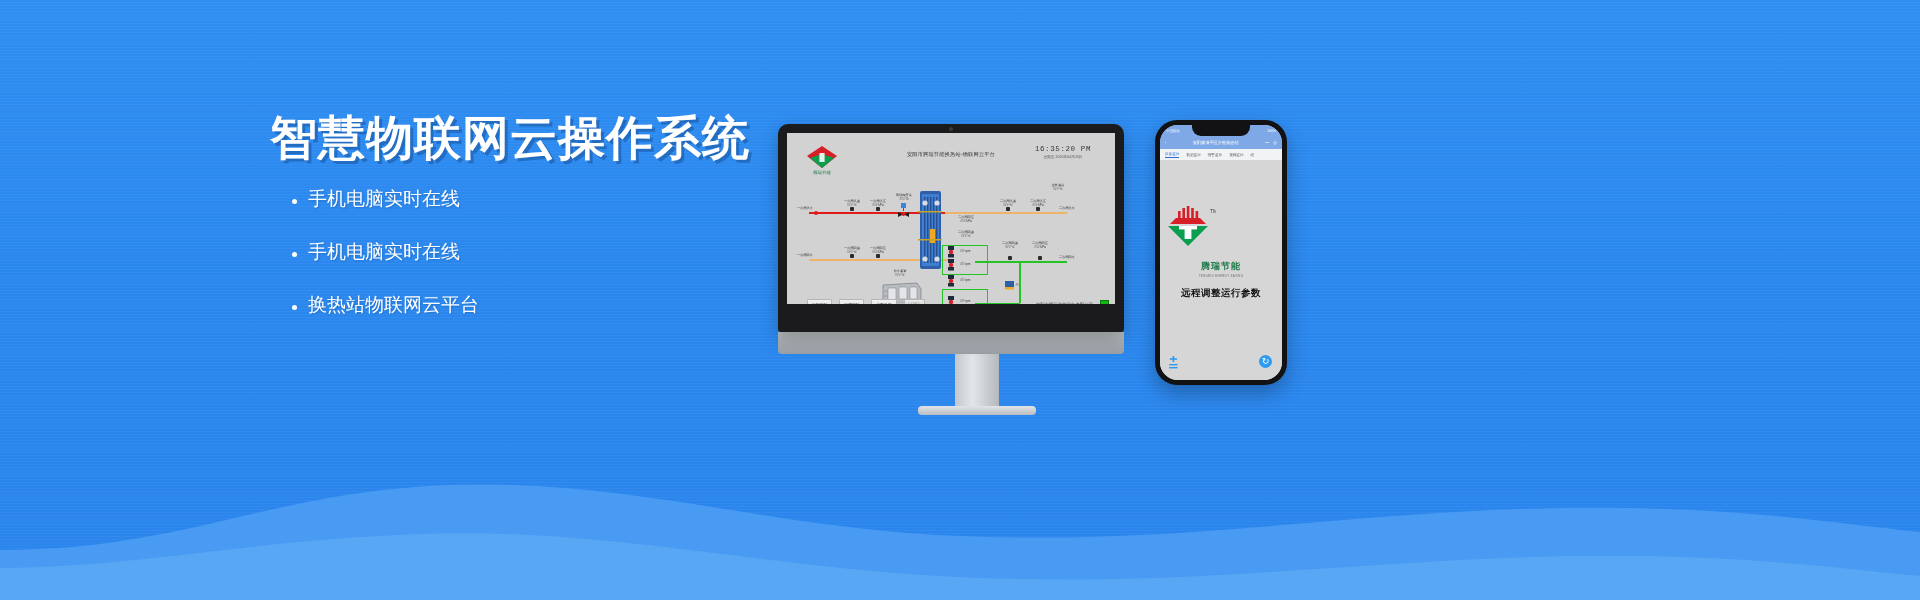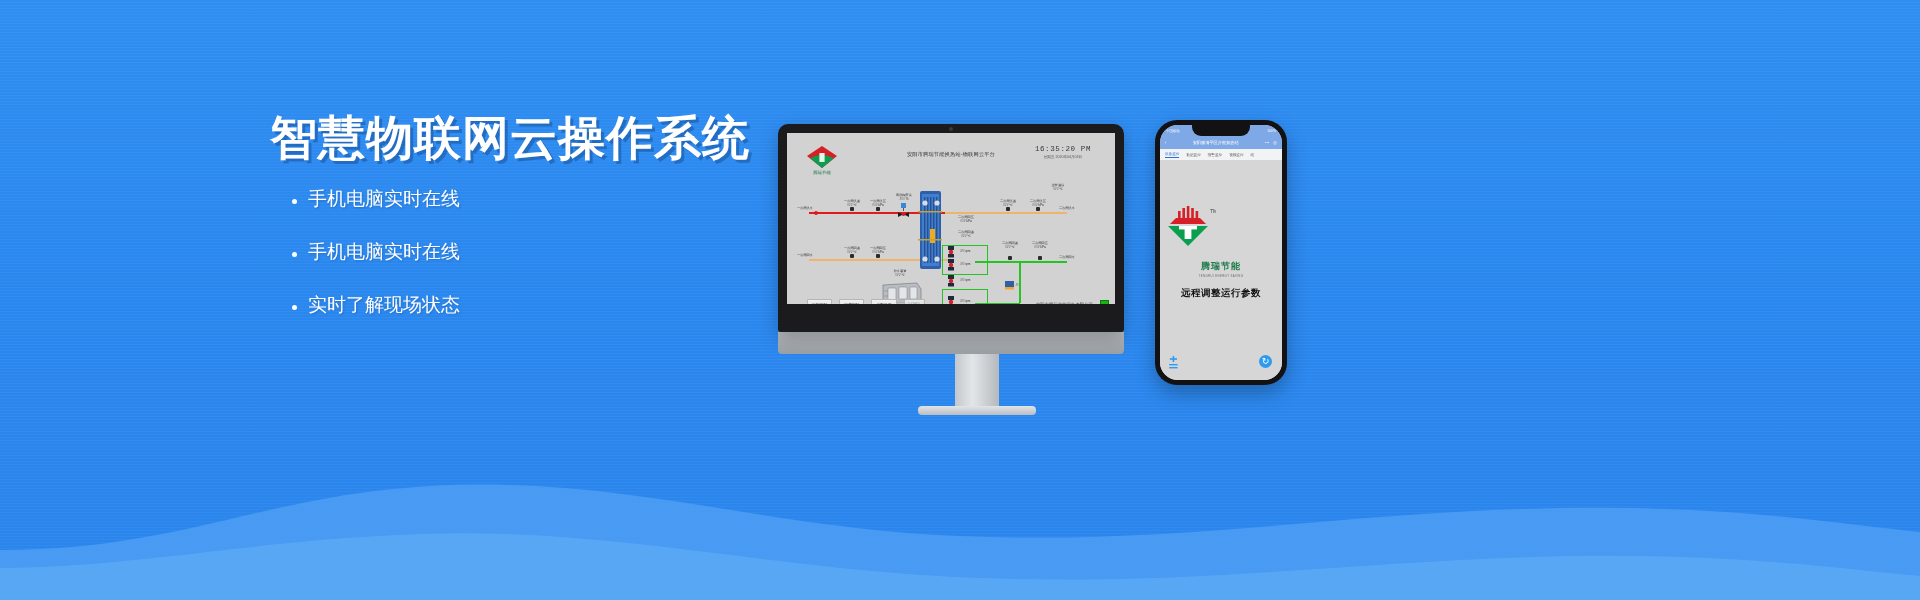--- a/index.html
+++ b/index.html
@@ -159,21 +159,21 @@
   <svg class="wave" width="1920" height="170" viewBox="0 0 1920 170" preserveAspectRatio="none">
     <path d="M0,138 C150,136 250,110 420,104 C610,97 770,140 980,148 C1200,156 1360,130 1570,126 C1740,123 1850,140 1920,146 L1920,170 L0,170 Z" fill="#5aa8f5" opacity="0.9"></path>
   </svg>
 
   <div id="copy">
     <div id="headline"><span class="strong">智慧物联网云</span><span>操作系统</span></div>
 
     <ul id="bullets">
       <li>手机电脑实时在线</li>
       <li>手机电脑实时在线</li>
-      <li>实时了解现场状态</li>
+      <li>换热站物联网云平台</li>
     </ul>
   </div>
 
   <div id="monitor">
     <div class="mon-bezel">
       <div class="mon-cam"></div>
 
       <div class="mon-screen">
 
         <svg class="sc-logo" viewBox="0 0 34 30">

